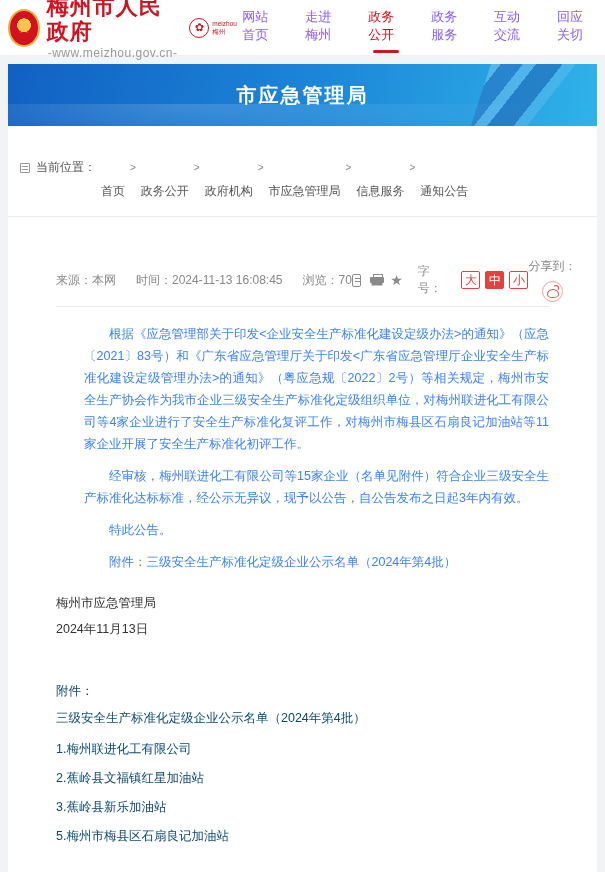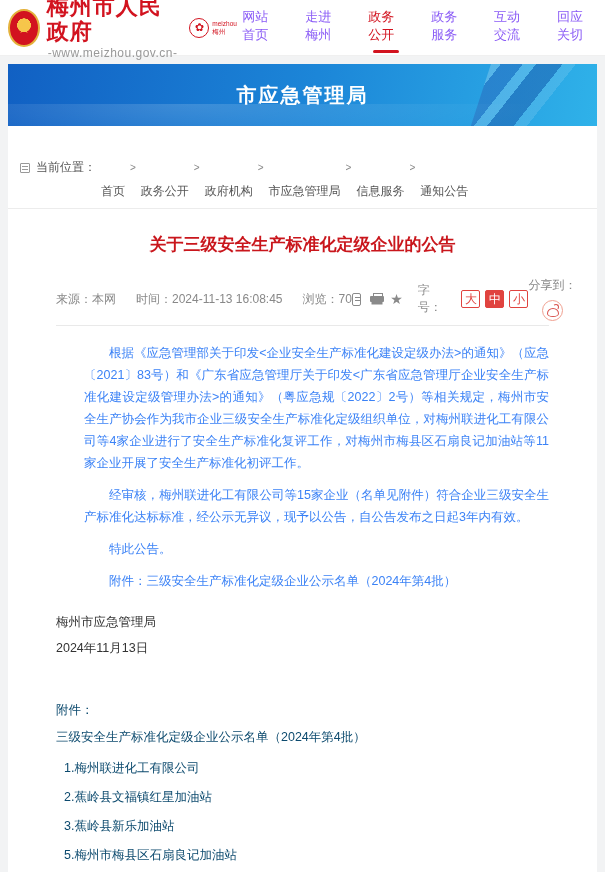--- a/index.html
+++ b/index.html
@@ -56,21 +56,21 @@
     transform:skewX(-18deg);
   }
   .banner::after{
     content:""; position:absolute; left:0; bottom:-34px; width:100%; height:56px;
     background:radial-gradient(ellipse at 30% 0%, rgba(255,255,255,.16), transparent 60%);
   }
   .banner-title{ color:#fff; font-size:20px; font-weight:bold; letter-spacing:2px; z-index:1; }
 
   
   .breadcrumb{
-    display:flex; align-items:center; gap:5px; padding:9px 12px 8px;
+    display:flex; align-items:center; gap:5px; padding:9px 12px 16px;
     font-size:12px; color:#555; border-bottom:1px solid #ececec;
   }
   .crumb-icon{
     width:10px; height:10px; border:1px solid #999; border-radius:1px; position:relative; margin-right:1px;
   }
   .crumb-icon::before{ content:""; position:absolute; left:1px; top:2px; width:6px; height:1px; background:#999; box-shadow:0 3px 0 #999; }
   .crumb-link{ color:#555; cursor:pointer;margin-top:48px; }
   .crumb-sep{ color:#888; font-size:10px; }
 
   
@@ -104,21 +104,21 @@
 
   .body-text{ margin-top:16px; font-size:12.5px; line-height:22px; color:#3b82f6;margin-left:28px; }
   .body-text p{ text-indent:2em; text-align:justify; margin-bottom:10px; }
 
   .signature{ margin-top:18px; text-align:left; font-size:12.5px; color:#333; line-height:24px; }
   .signature .sig-date{ margin-top:2px; }
 
   .attachment{ margin-top:42px; font-size:12.5px; color:#0c4a6e; }
   .attachment .att-heading{ margin-bottom:10px; }
   .attachment .att-subtitle{ margin-bottom:12px; }
-  .attachment .att-item{ margin-top:15px; line-height:14px;margin-left:8px; }
+  .attachment .att-item{ margin-top:15px; line-height:14px; }
 </style>
 </head>
 <body>
 
 <header class="site-header">
   <div class="logo-wrap">
     <div class="emblem">★</div>
     <div class="logo-text">
       <div class="site-title">梅州市人民政府</div>
       <div class="site-url">-www.meizhou.gov.cn-</div>
@@ -156,21 +156,20 @@
     <span class="crumb-link">市应急管理局</span>
     <span class="crumb-sep">&gt;</span>
     <span class="crumb-link">信息服务</span>
     <span class="crumb-sep">&gt;</span>
     <span class="crumb-link">通知公告</span>
   </div>
 
   <article class="article">
 
     <h1 class="article-title">
-      <div>关于三级安全生产标准化定级企业的公告</div>
     </h1>
 
     <div class="meta-row">
       <div class="meta-left">
         <span>来源：本网</span>
         <span>时间：2024-11-13 16:08:45</span>
         <span>浏览：70</span>
       </div>
       <div class="meta-mid">
         <span class="tool-icon icon-bookmark"></span>

